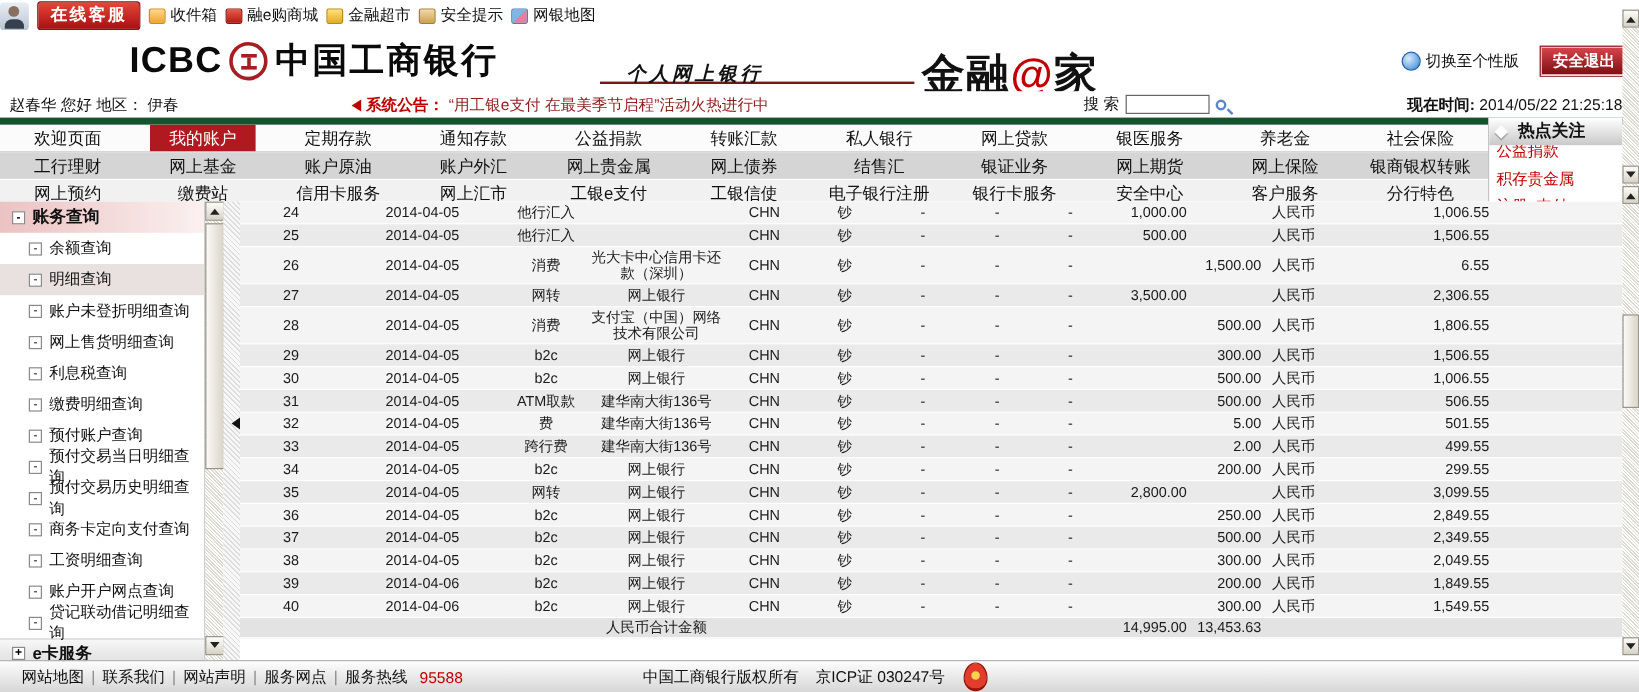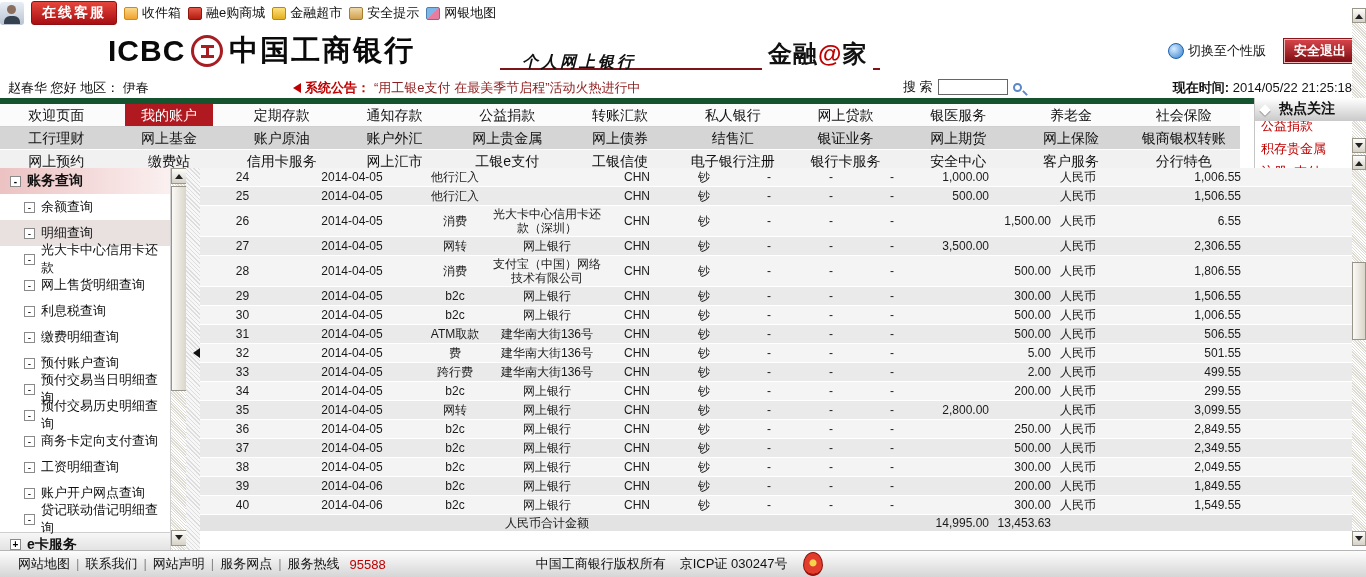--- a/index.html
+++ b/index.html
@@ -23,21 +23,21 @@
   
   .header { height:50px; position:relative; background:#fff; }
   .brandline { position:absolute; left:500px; top:42px; width:380px; height:2px; background:#7d1418; }
   .logo-group { position:absolute; left:108px; top:5px; display:flex; align-items:center; gap:6px; }
   .icbc-latin { font-size:30px; font-weight:bold; letter-spacing:1px; color:#0a0a0a; }
   .icbc-emblem { width:32px; height:32px; border:3px solid #a61d22; border-radius:50%; display:flex; align-items:center; justify-content:center; }
   .emb-core { width:13px; height:13px; border-top:3px solid #a61d22; border-bottom:3px solid #a61d22; position:relative; }
   .emb-core::after { content:""; position:absolute; left:5px; top:0; bottom:0; width:3px; background:#a61d22; }
   .bank-name { font-size:29px; font-weight:bold; color:#0a0a0a; letter-spacing:2px; }
   .subtitle { position:absolute; left:522px; top:26px; font-family:"Liberation Serif","DejaVu Serif",serif; font-style:italic; font-weight:bold; font-size:16px; letter-spacing:3px; }
-  .brand { position:absolute; left:762px; top:12px; font-size:24px; font-weight:bold; letter-spacing:1px; background:#fff; padding:0 6px; }
+  .brand { position:absolute; left:762px; top:12px; font-size:36px; font-weight:bold; letter-spacing:1px; background:#fff; padding:0 6px; }
   .brand .at { color:#c00000; }
   .switch { position:absolute; right:100px; top:16px; display:flex; align-items:center; gap:4px; font-size:13px; cursor:pointer; }
   .globe-icon { width:16px; height:16px; border-radius:50%; background:radial-gradient(circle at 35% 35%,#d8ecff,#2f7fd0); border:1px solid #1f5fa8; display:inline-block; }
   .logout-btn { position:absolute; right:10px; top:13px; background:linear-gradient(#d4444a,#7e0e12); border:1px solid #f0b9bb; box-shadow:0 0 0 1px #8d1418; color:#fff; font-weight:bold; font-size:13px; padding:2px 9px; cursor:pointer; }
 
   
   .userbar { height:22px; position:relative; background:#fff; font-size:13px; }
   .greeting { position:absolute; left:8px; top:3px; }
   .announce { position:absolute; left:288px; top:3px; display:flex; align-items:center; gap:4px; }
   .speaker-icon { width:0; height:0; border:5px solid transparent; border-right:8px solid #c00000; display:inline-block; }
@@ -54,21 +54,21 @@
   .nav { position:relative; height:70px; border-top:6px solid #14532d; }
   .nav-rows { width:1240px; }
   .nav-row { height:23px; display:grid; grid-template-columns:repeat(11,1fr); align-items:stretch; text-align:center; font-size:14px; }
   .nav-row-0 { background:#fbfbfb; border-bottom:1px solid #cfcfcf; }
   .nav-row-1 { background:#d5d5d5; border-bottom:1px solid #fff; }
   .nav-row-2 { background:#f1f1f1; }
   .nav-item { line-height:22px; cursor:pointer; white-space:nowrap; }
   .nav-item.active { background:#b0191f; color:#fff; margin:0 12px; }
 
   
-  .hot-panel { position:absolute; top:98px; right:0; width:112px; height:76px; background:#fff; border-left:1px solid #c5c5c5; overflow:hidden; }
+  .hot-panel { position:absolute; top:98px; right:14px; width:112px; height:76px; background:#fff; border-left:1px solid #c5c5c5; overflow:hidden; }
   .hot-title { position:relative; z-index:2; font-weight:bold; font-size:14px; padding:2px 0 3px 24px; background:linear-gradient(#ffffff,#c9c9c9); }
   .hot-title::before { content:""; position:absolute; left:6px; top:8px; width:8px; height:8px; background:#fff; transform:rotate(45deg); box-shadow:1px 1px 1px #999; }
   .hot-item { color:#c00000; font-size:13px; padding:5px 0 0 6px; cursor:pointer; white-space:nowrap; }
   .hot-item.clip-top { margin-top:-9px; }
 
   
   .content { position:absolute; top:168px; left:0; right:14px; height:382px; display:flex; background:#fff; }
   .sidebar { width:170px; position:relative; }
   .side-item { height:26px; display:flex; align-items:center; font-size:13px; cursor:pointer; }
   .side-item .tree-box { width:11px; height:11px; border:1px solid #8a8a8a; background:#fff; margin-right:6px; font-size:10px; line-height:9px; text-align:center; color:#000; flex:none; }
@@ -237,21 +237,21 @@
       <div class="side-item lv1">
         <span class="tree-box">-</span>
         <span>余额查询</span>
       </div>
       <div class="side-item lv1 selected">
         <span class="tree-box">-</span>
         <span>明细查询</span>
       </div>
       <div class="side-item lv1">
         <span class="tree-box">-</span>
-        <span>光大卡中心信用卡还款</span>
+        <span>账户未登折明细查询</span>
       </div>
       <div class="side-item lv1">
         <span class="tree-box">-</span>
         <span>网上售货明细查询</span>
       </div>
       <div class="side-item lv1">
         <span class="tree-box">-</span>
         <span>利息税查询</span>
       </div>
       <div class="side-item lv1">

